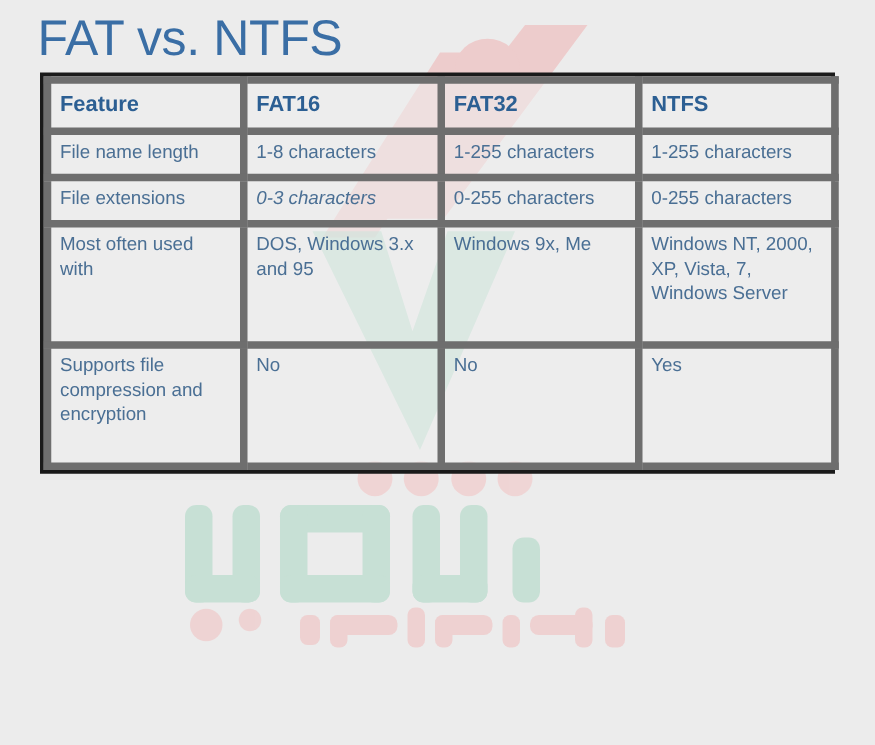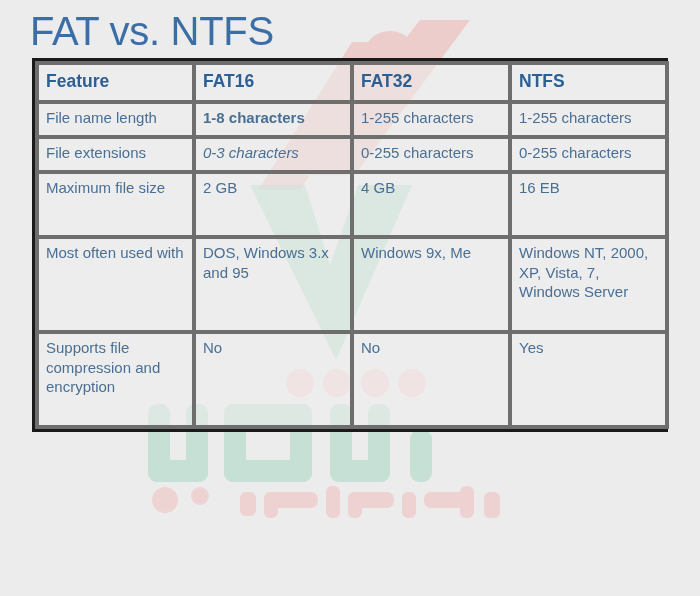--- a/index.html
+++ b/index.html
@@ -62,21 +62,21 @@
     background: transparent;
   }
 
   table.cmp col.c-feature { width: 157px; }
   table.cmp col.c-fat16   { width: 158px; }
   table.cmp col.c-fat32   { width: 158px; }
   table.cmp col.c-ntfs    { width: 157px; }
 
   table.cmp th,
   table.cmp td {
-    border: 4px solid #7f1d1d;
+    border: 6px solid #7f1d1d;
     padding: 4px 7px 5px 7px;
     vertical-align: top;
     text-align: left;
     background: rgba(238,238,238,0.55);
     margin-left: 23px;
   }
 
   table.cmp thead th {
     font-size: 17.5px;
     font-weight: bold;
@@ -170,36 +170,30 @@
           <th style="color: rgb(44, 95, 147); border-color: rgb(110, 110, 110);">Feature</th>
           <th style="color: rgb(44, 95, 147); border-color: rgb(110, 110, 110);">FAT16</th>
           <th style="color: rgb(44, 95, 147); border-color: rgb(110, 110, 110);">FAT32</th>
           <th style="color: rgb(44, 95, 147); border-color: rgb(110, 110, 110);">NTFS</th>
         </tr>
       </thead>
       <tbody id="table-body">
 
       <tr class="r-h30">
             <td style="color: rgb(74, 111, 148); border-color: rgb(110, 110, 110);">File name length</td>
-            <td style="color: rgb(74, 111, 148); border-color: rgb(110, 110, 110); font-weight: bold;">1-8 characters</td>
+            <td style="color: rgb(74, 111, 148); border-color: rgb(110, 110, 110);">1-8 characters</td>
             <td style="color: rgb(74, 111, 148); border-color: rgb(110, 110, 110);">1-255 characters</td>
             <td style="color: rgb(74, 111, 148); border-color: rgb(110, 110, 110);">1-255 characters</td>
           </tr>
           <tr class="r-h30">
             <td style="color: rgb(74, 111, 148); border-color: rgb(110, 110, 110);">File extensions</td>
             <td style="color: rgb(74, 111, 148); border-color: rgb(110, 110, 110); font-style: italic;">0-3 characters</td>
             <td style="color: rgb(74, 111, 148); border-color: rgb(110, 110, 110);">0-255 characters</td>
             <td style="color: rgb(74, 111, 148); border-color: rgb(110, 110, 110);">0-255 characters</td>
           </tr>
-          <tr class="r-h60">
-            <td style="color: rgb(74, 111, 148); border-color: rgb(110, 110, 110);">Maximum file size</td>
-            <td style="color: rgb(74, 111, 148); border-color: rgb(110, 110, 110);">2 GB</td>
-            <td style="color: rgb(74, 111, 148); border-color: rgb(110, 110, 110);">4 GB</td>
-            <td style="color: rgb(74, 111, 148); border-color: rgb(110, 110, 110);">16 EB</td>
-          </tr>
           <tr class="r-h90">
             <td style="color: rgb(74, 111, 148); border-color: rgb(110, 110, 110);">Most often used with</td>
             <td style="color: rgb(74, 111, 148); border-color: rgb(110, 110, 110);">DOS, Windows 3.x and 95</td>
             <td style="color: rgb(74, 111, 148); border-color: rgb(110, 110, 110);">Windows 9x, Me</td>
             <td style="color: rgb(74, 111, 148); border-color: rgb(110, 110, 110);">Windows NT, 2000, XP, Vista, 7, Windows Server</td>
           </tr>
           <tr class="r-h90">
             <td style="color: rgb(74, 111, 148); border-color: rgb(110, 110, 110);">Supports file compression and encryption</td>
             <td style="color: rgb(74, 111, 148); border-color: rgb(110, 110, 110);">No</td>
             <td style="color: rgb(74, 111, 148); border-color: rgb(110, 110, 110);">No</td>

